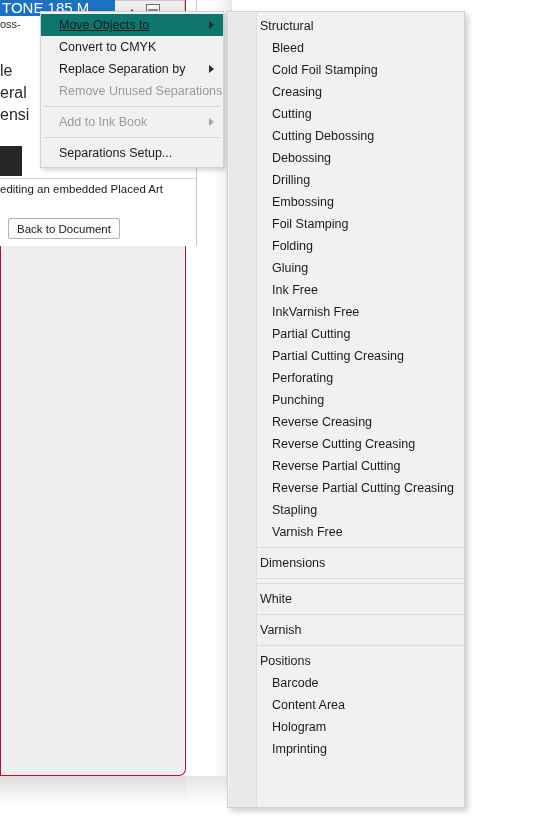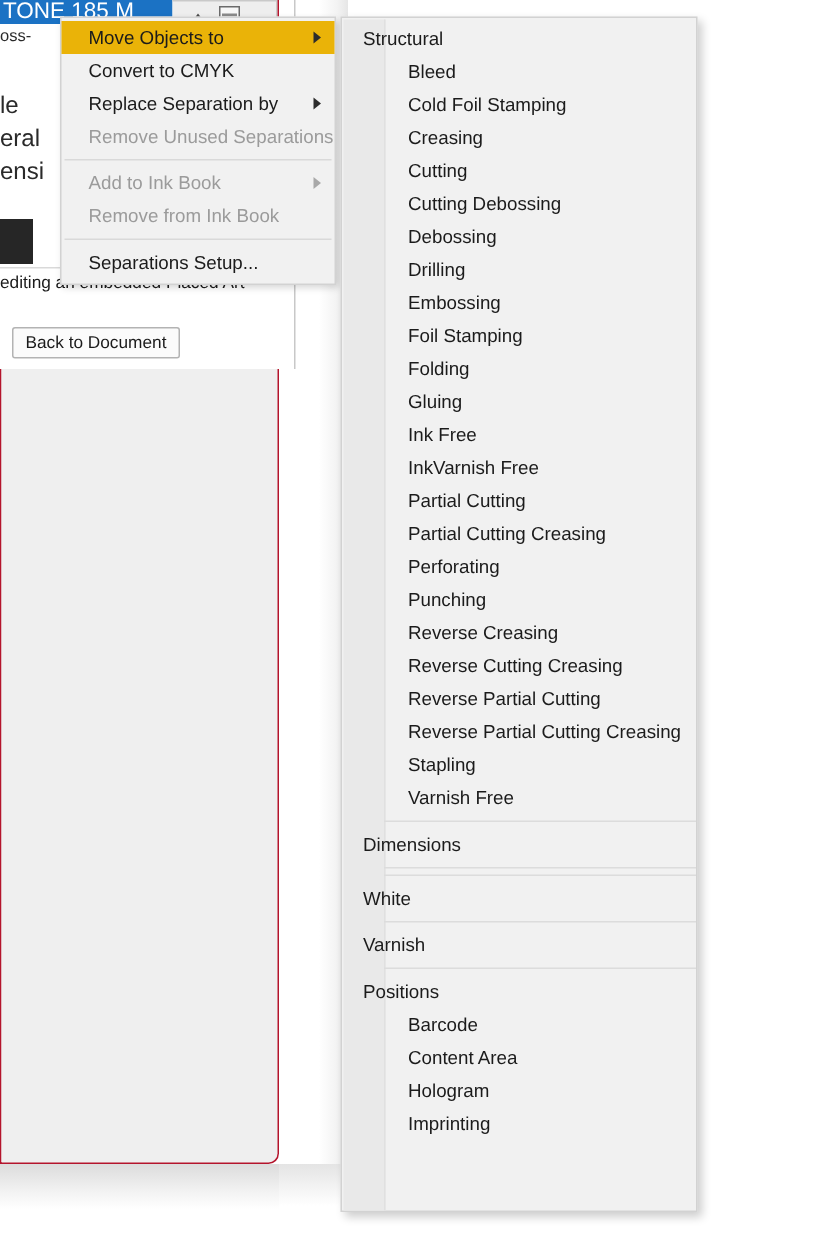--- a/index.html
+++ b/index.html
@@ -213,21 +213,22 @@
     line-height: 22px;
     padding-left: 18px;
     padding-right: 22px;
     font-size: 12.5px;
     color: #1b1b1b;
     white-space: nowrap;
     cursor: default;
     box-sizing: border-box;
   }
   .mi.selected {
-    background: #eab308;
+    background: #0f766e;
+    text-decoration: underline;
   }
   .mi.disabled {
     color: #9b9b9b;
   }
   .mi .arrow {
     position: absolute;
     right: 9px;
     top: 50%;
     margin-top: -4px;
     width: 0; height: 0;
@@ -271,21 +272,21 @@
     position: relative;
     height: 22px;
     line-height: 22px;
     font-size: 12.5px;
     color: #1b1b1b;
     white-space: nowrap;
     cursor: default;
     padding-left: 44px;
   }
   .sub-item.group {
-    padding-left: 14px;
+    padding-left: 32px;
   }
   .sub-sep {
     height: 1px;
     background: #dcdcdc;
     margin: 4px 0 4px 0;
     margin-left: 28px;
   }
 </style>
 </head>
 <body>
@@ -326,21 +327,20 @@
 
   <div id="context-menu">
     <div class="menu-gutter"></div>
     <div id="context-menu-items">
         <div class="mi selected"><span>Move Objects to</span><span class="arrow"></span></div>
         <div class="mi"><span>Convert to CMYK</span></div>
         <div class="mi"><span>Replace Separation by</span><span class="arrow"></span></div>
         <div class="mi disabled"><span>Remove Unused Separations</span></div>
         <div class="menu-sep"></div>
         <div class="mi disabled"><span>Add to Ink Book</span><span class="arrow"></span></div>
-        <div class="mi disabled"><span>Remove from Ink Book</span></div>
         <div class="menu-sep"></div>
         <div class="mi"><span>Separations Setup...</span></div>
       </div>
   </div>
 
   <div id="submenu">
     <div class="sub-gutter"></div>
     <div class="sub-list" id="submenu-items">
         <div class="sub-item group"><span>Structural</span></div>
         <div class="sub-item"><span>Bleed</span></div>

